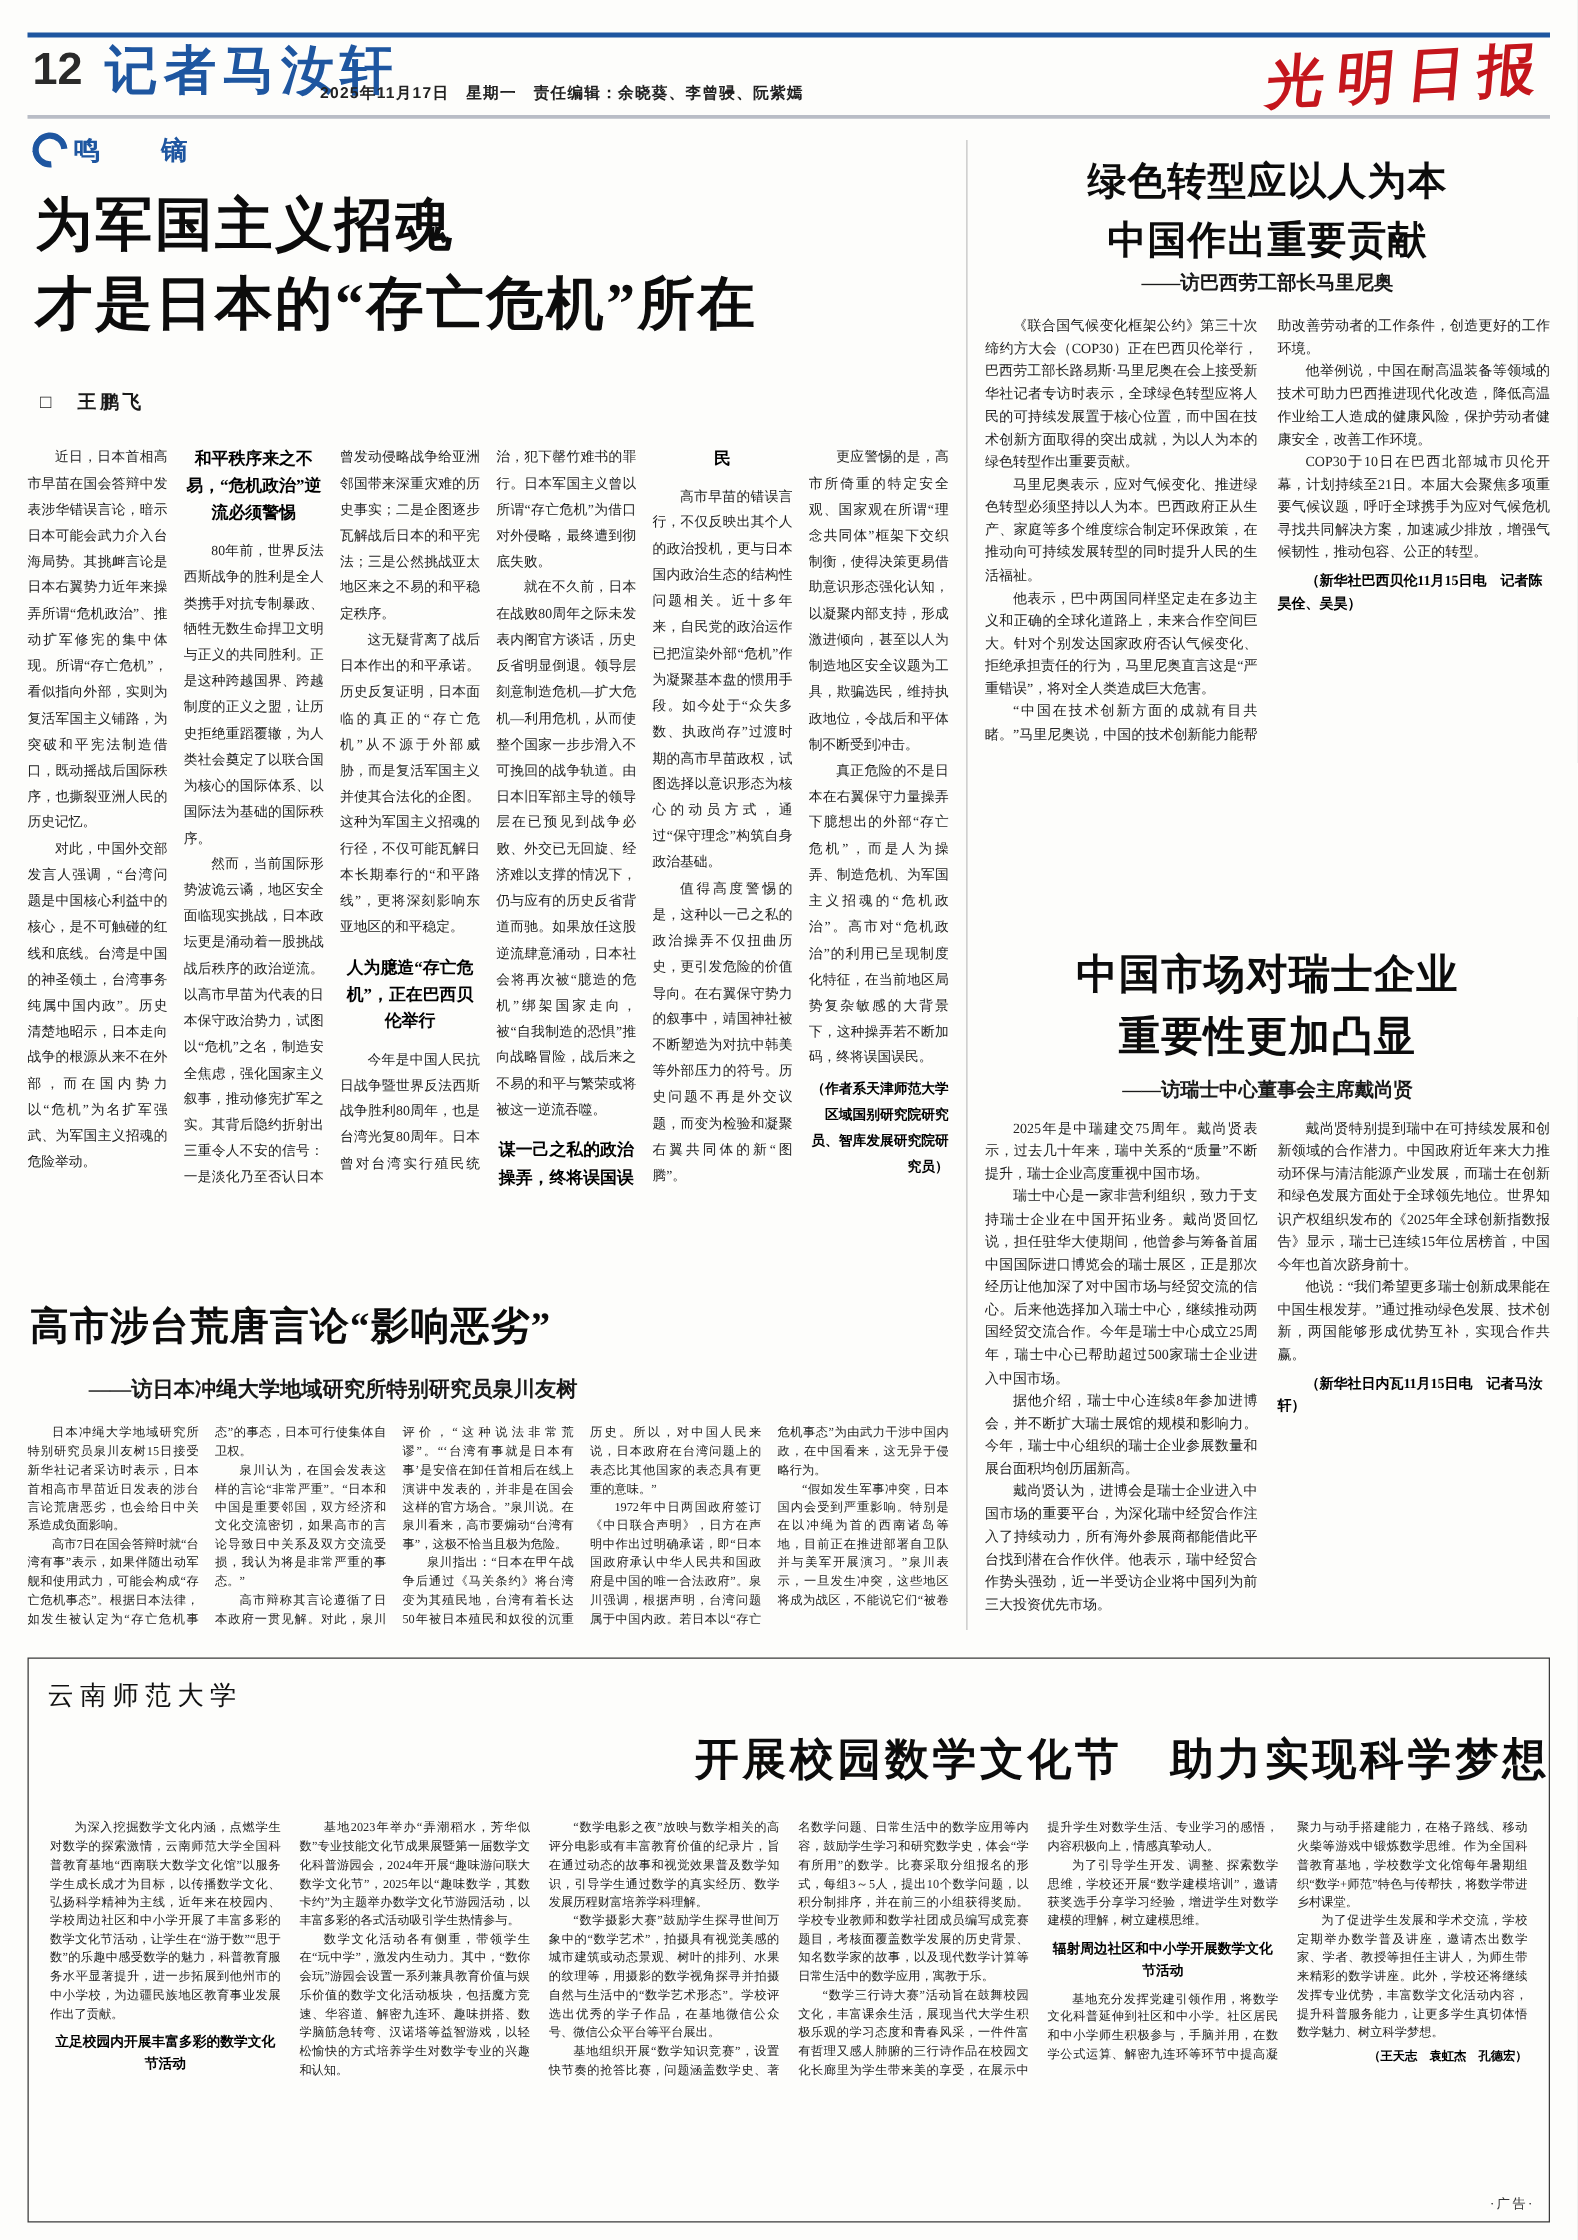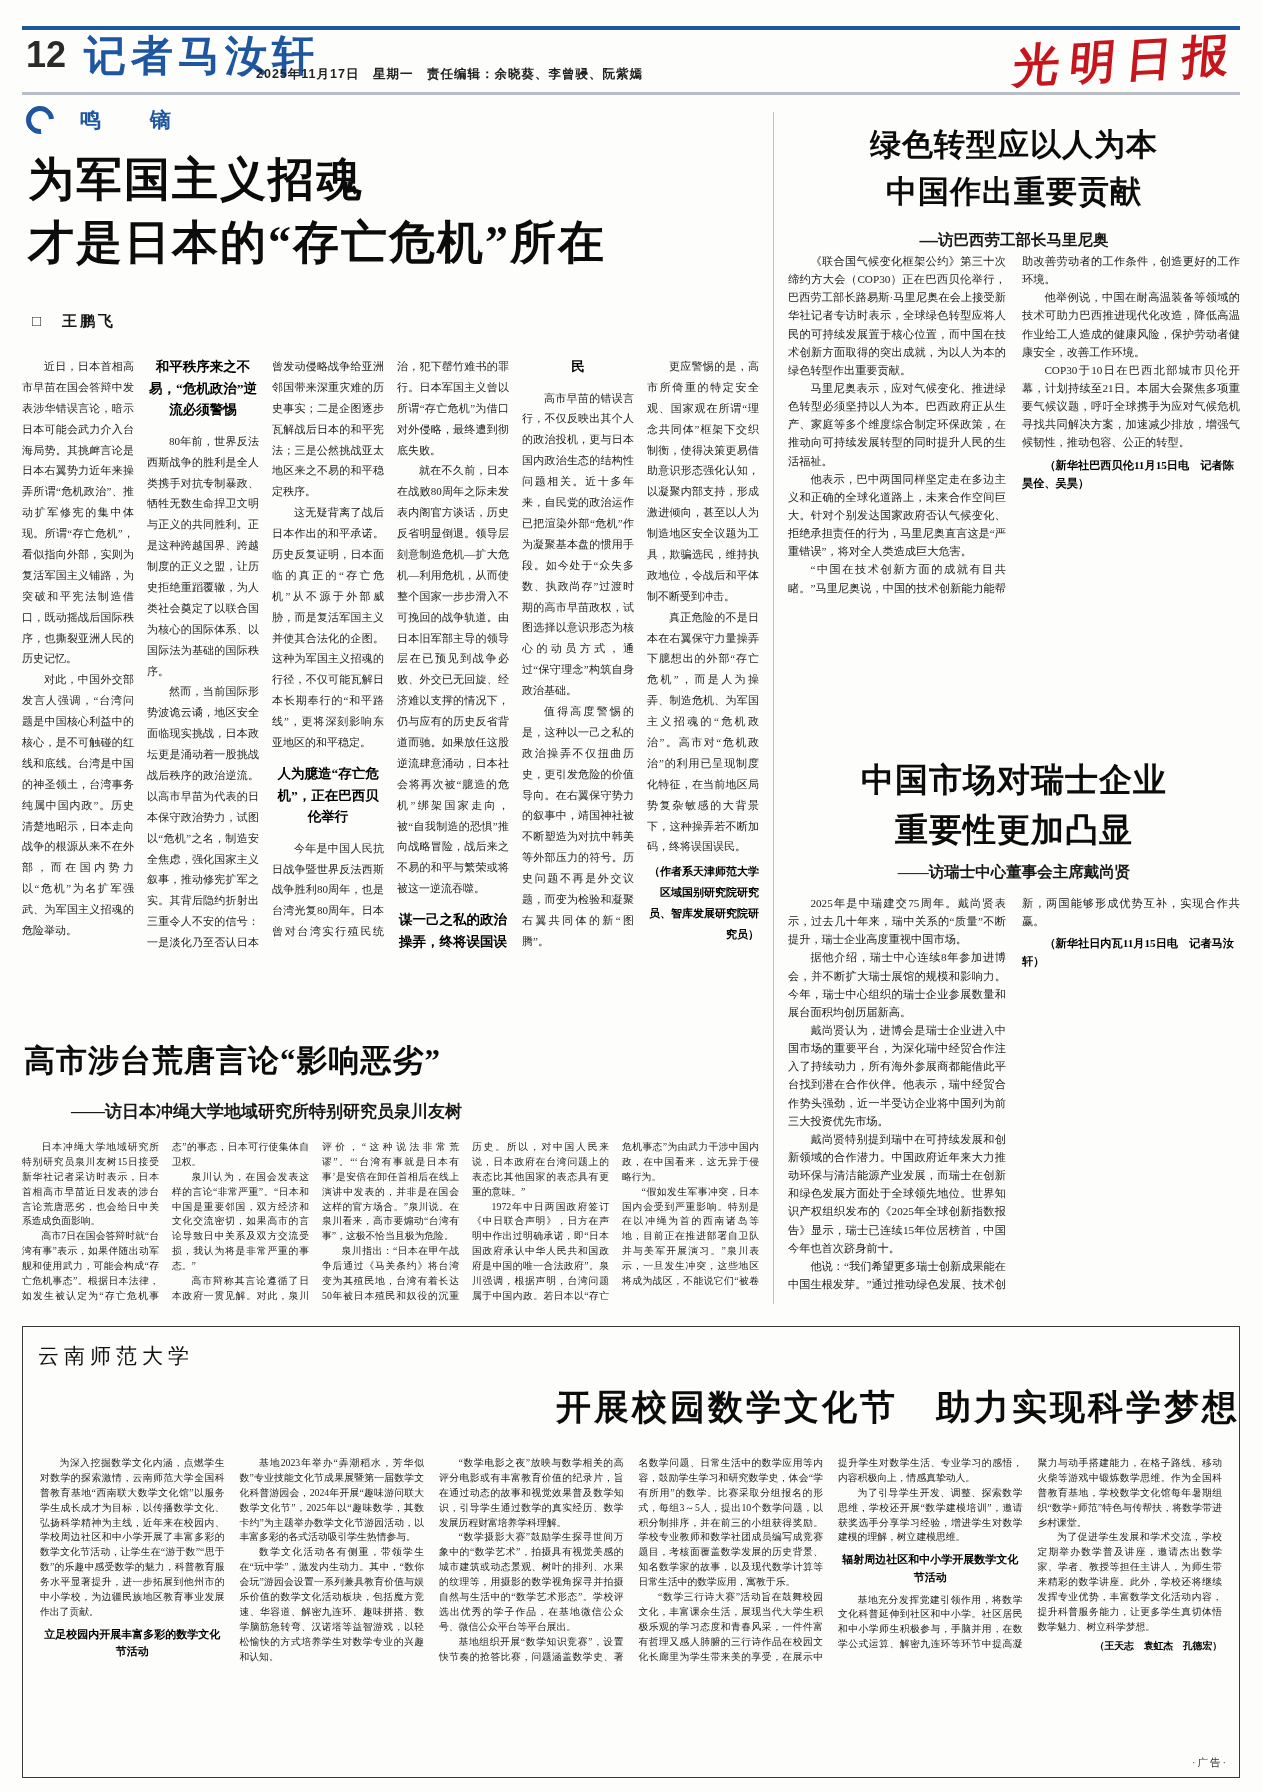--- a/index.html
+++ b/index.html
@@ -12,42 +12,42 @@
   .abs { position:absolute; }
   
   .top-rule   { left:22px; top:26px; width:1218px; height:4px; background:#1e56a0; }
   .page-num   { left:26px; top:34px; font:700 36px "Liberation Sans",sans-serif; color:#2a2a2a; }
   .section-title { left:84px; top:28px; font-weight:900; font-size:42px; color:#1e56a0; letter-spacing:5px; }
   .date-line  { left:256px; top:66px; font:700 12.5px "Liberation Sans",sans-serif; color:#222; letter-spacing:1px; }
   .masthead   { right:24px; top:30px; font-weight:700; font-size:46px; color:#c4161c;
                 letter-spacing:10px; transform:skew(-8deg) rotate(-3deg); }
   .header-rule{ left:22px; top:92px; width:1218px; height:3px; background:#b9bdc6; }
   
-  .mingdi { left:26px; top:106px; display:flex; align-items:flex-start; gap:26px; color:#1e56a0; }
+  .mingdi { left:26px; top:106px; display:flex; align-items:flex-start; gap:5px; color:#1e56a0; }
   .g-ring { display:inline-block; width:28px; height:28px; border:5px solid #1e56a0; border-radius:50%;
             border-right-color:transparent; transform:rotate(40deg); }
   .mingdi-label { font-weight:900; font-size:21px; letter-spacing:14px; }
   
   .main-headline { left:28px; top:148px; width:720px; font-weight:900; font-size:46px;
                    line-height:1.38; letter-spacing:2px; color:#0c0c0c; }
   .main-author { left:32px; top:312px; font-weight:700; font-size:15px; letter-spacing:3px; }
   .main-body { left:22px; top:356px; width:737px; height:658px;
                column-count:6; column-gap:13px; column-fill:balance; overflow:hidden;
                font-size:11px; line-height:1.9; text-align:justify; color:#222; }
   .para { text-indent:2em; }
   .subhead { font-size:13.5px; font-weight:900; text-align:center; line-height:1.6;
              margin:10px 0; color:#000; text-indent:0; }
   .credit { font-weight:900; text-align:right; text-indent:0; margin-top:4px; color:#000; }
   
   .v-rule { left:773px; top:112px; width:1px; height:1192px; background:#c2c2c2; }
   
   .rail-head { width:452px; left:788px; text-align:center; font-weight:900; color:#0c0c0c; }
   .brazil-head { top:122px; font-size:31px; line-height:1.5; letter-spacing:1px; }
   .rail-byline { width:452px; left:788px; text-align:center; font-weight:700; font-size:15.5px; }
-  .brazil-byline { top:230px;font-family:Liberation Mono, monospace; }
+  .brazil-byline { top:216px; }
   .rail-body { left:788px; width:452px; column-count:2; column-gap:16px; column-fill:auto;
                overflow:hidden; font-size:11.2px; line-height:1.62; text-align:justify; color:#222; }
   .brazil-body { top:252px; height:352px; }
   .swiss-head { top:756px; font-size:33px; line-height:1.5; letter-spacing:1px; }
   .swiss-byline { top:862px; }
   .swiss-body { top:894px; height:408px; }
   .rail-body .credit { text-align:left; text-indent:2em; }
   
   .taka-headline { left:24px; top:1040px; font-weight:900; font-size:31px; letter-spacing:1px; color:#0c0c0c; }
   .taka-byline { left:46px; top:1100px; font-weight:700; font-size:17px;margin-left:25px; }
@@ -123,20 +123,21 @@
       <p class="credit">（新华社巴西贝伦11月15日电　记者陈昊佺、吴昊）</p>
     </div>
 
   <div class="abs rail-head swiss-head">
     <div>中国市场对瑞士企业</div>
     <div>重要性更加凸显</div>
   </div>
   <div class="abs rail-byline swiss-byline">——访瑞士中心董事会主席戴尚贤</div>
   <div class="abs rail-body swiss-body">
       <p class="para">2025年是中瑞建交75周年。戴尚贤表示，过去几十年来，瑞中关系的“质量”不断提升，瑞士企业高度重视中国市场。</p>
+      <p class="para">瑞士中心是一家非营利组织，致力于支持瑞士企业在中国开拓业务。戴尚贤回忆说，担任驻华大使期间，他曾参与筹备首届中国国际进口博览会的瑞士展区，正是那次经历让他加深了对中国市场与经贸交流的信心。后来他选择加入瑞士中心，继续推动两国经贸交流合作。今年是瑞士中心成立25周年，瑞士中心已帮助超过500家瑞士企业进入中国市场。</p>
       <p class="para">据他介绍，瑞士中心连续8年参加进博会，并不断扩大瑞士展馆的规模和影响力。今年，瑞士中心组织的瑞士企业参展数量和展台面积均创历届新高。</p>
       <p class="para">戴尚贤认为，进博会是瑞士企业进入中国市场的重要平台，为深化瑞中经贸合作注入了持续动力，所有海外参展商都能借此平台找到潜在合作伙伴。他表示，瑞中经贸合作势头强劲，近一半受访企业将中国列为前三大投资优先市场。</p>
       <p class="para">戴尚贤特别提到瑞中在可持续发展和创新领域的合作潜力。中国政府近年来大力推动环保与清洁能源产业发展，而瑞士在创新和绿色发展方面处于全球领先地位。世界知识产权组织发布的《2025年全球创新指数报告》显示，瑞士已连续15年位居榜首，中国今年也首次跻身前十。</p>
       <p class="para">他说：“我们希望更多瑞士创新成果能在中国生根发芽。”通过推动绿色发展、技术创新，两国能够形成优势互补，实现合作共赢。</p>
       <p class="credit">（新华社日内瓦11月15日电　记者马汝轩）</p>
     </div>
 
   <div class="abs taka-headline">高市涉台荒唐言论“影响恶劣”</div>
   <div class="abs taka-byline">——访日本冲绳大学地域研究所特别研究员泉川友树</div>
   <div class="abs taka-body">

